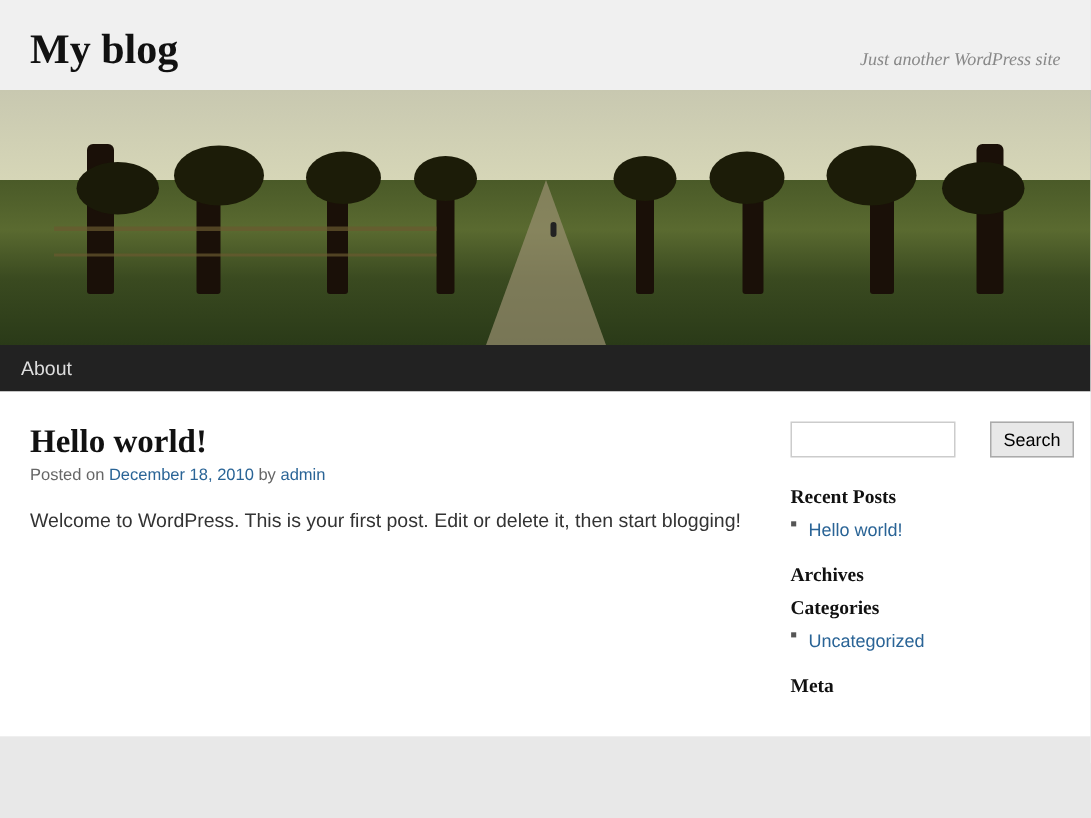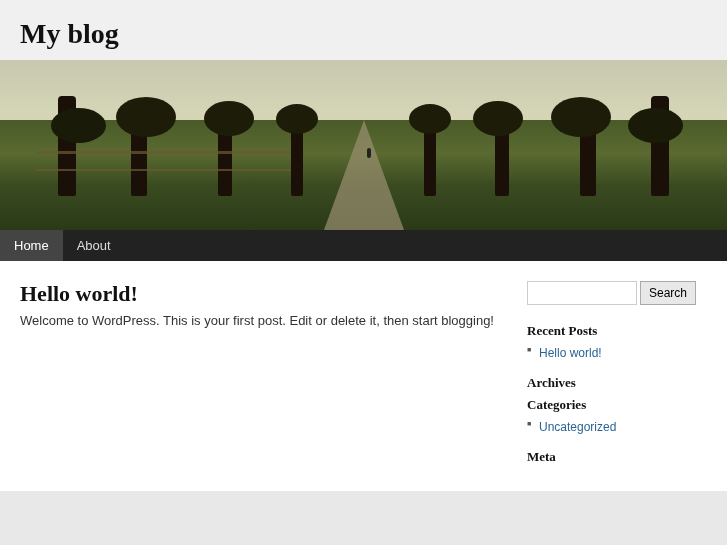--- a/index.html
+++ b/index.html
@@ -155,20 +155,21 @@
     .post-footer a {
       color: #2a6496;
       text-decoration: none;
     }
 
     
     .search-box {
       display: flex;
       align-items: center;
       margin-bottom: 18px;
+      gap: 20px;
     }
     .search-input {
       border: 1px solid #ccc;
       padding: 3px 5px;
       font-size: 12px;
       width: 110px;
       height: 24px;
       outline: none;
     }
     .search-button {
@@ -216,20 +217,21 @@
       color: #555;
     }
   </style>
 </head>
 <body>
 
 <div id="wrapper">
 
   <div id="header">
     <h1 id="site-title">My blog</h1>
+    <span id="tagline">Just another WordPress site</span>
   </div>
 
   <div id="hero-image">
     <div class="hero-scene">
 
       <div class="sky"></div>
 
       <div class="ground"></div>
 
       <div class="path"></div>
@@ -252,28 +254,33 @@
       <div style="position:absolute;bottom:20%;right:40%;width:12px;height:80px;background:#1a1008;border-radius:4px 4px 2px 2px;"></div>
       <div style="position:absolute;top:26%;right:38%;width:42px;height:30px;background:#1c1c08;border-radius:50%;"></div>
 
       <div class="fence"></div>
 
       <div style="position:absolute;top:52%;left:50.5%;width:4px;height:10px;background:#222;border-radius:2px;"></div>
     </div>
   </div>
 
   <nav id="nav">
-    <div class="nav-item active">Home</div>
     <div class="nav-item">About</div>
   </nav>
 
   <div id="content-area">
 
     <div id="main-content">
       <h2 class="post-title">Hello world!</h2>
+      <div class="post-meta">
+        <span>Posted on</span>
+        <a href="#">December 18, 2010</a>
+        <span> </span><span>by</span>
+        <a href="#">admin</a>
+      </div>
       <p class="post-body">Welcome to WordPress. This is your first post. Edit or delete it, then start blogging!</p>
     </div>
 
     <div id="sidebar">
 
       <div class="search-box">
         <input type="text" class="search-input" placeholder="" style="">
         <button class="search-button">Search</button>
       </div>
 

